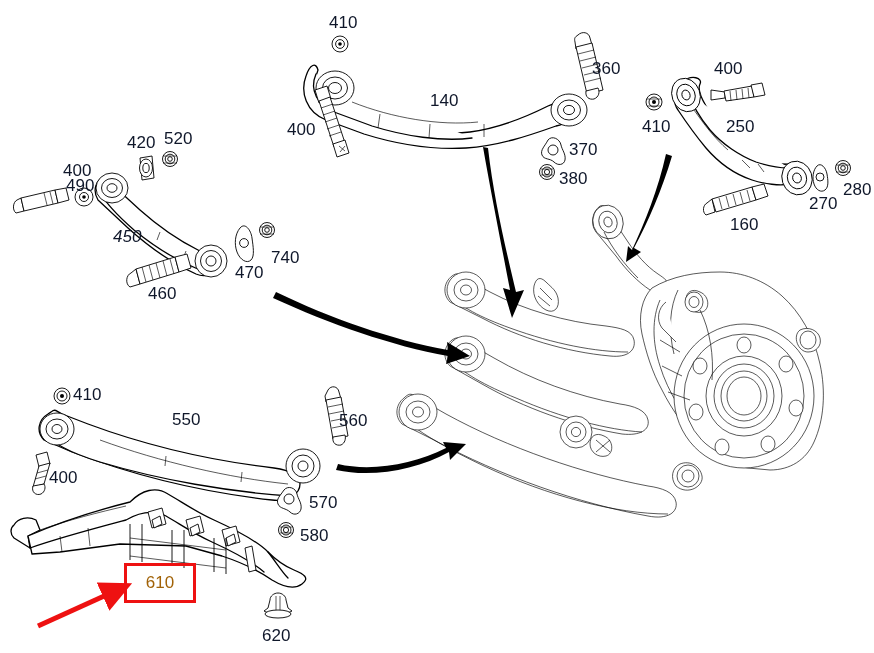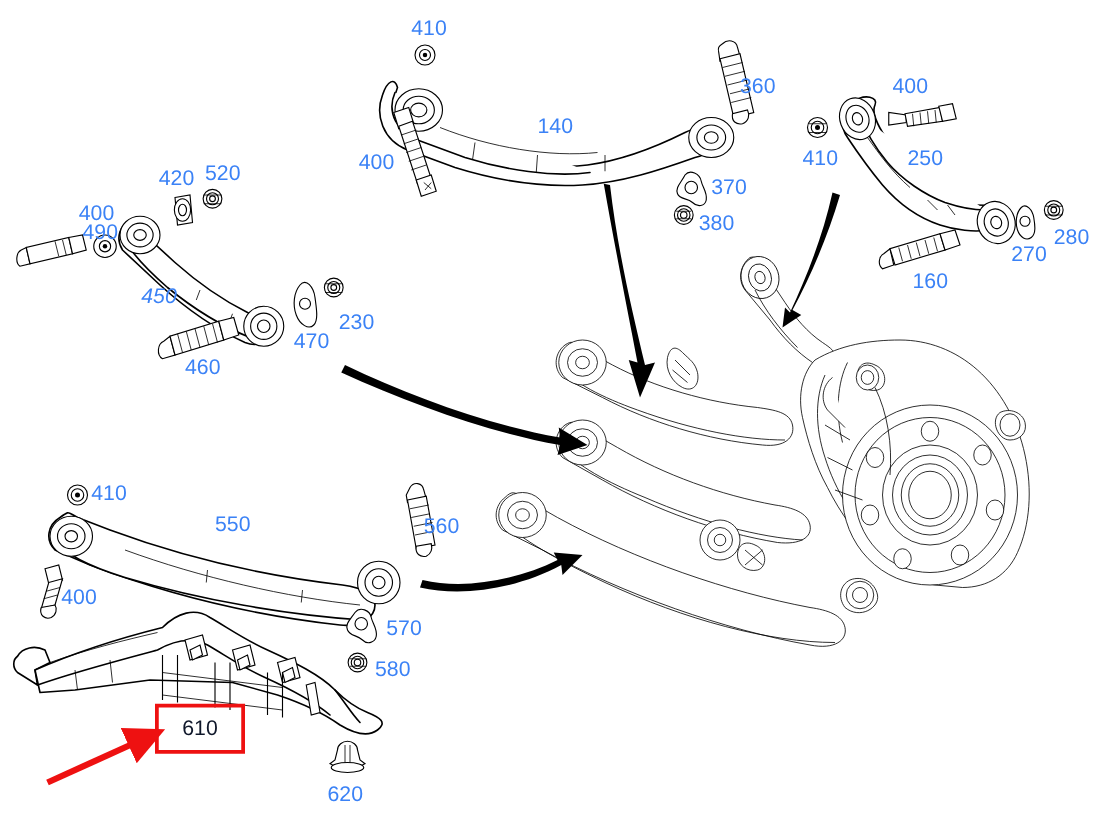--- a/index.html
+++ b/index.html
@@ -1,24 +1,24 @@
 <!DOCTYPE html>
 <html><head>
 <meta charset="utf-8">
 <style>
   html,body{margin:0;padding:0;background:#fff;}
   body{width:874px;height:653px;overflow:hidden;
        font-family:"Liberation Sans", sans-serif;background:#ffffff;}
   #stage{position:relative;width:874px;height:653px;background:#fff;}
   #stage svg{position:absolute;left:0;top:0;}
   .lbl{position:absolute;font-family:"Liberation Sans",sans-serif;
-       font-size:17px;color:#3b82f6;white-space:nowrap;line-height:1;}
+       font-size:17px;color:#0f172a;white-space:nowrap;line-height:1;}
   .hl-box{position:absolute;border:3px solid #ee1111;background:transparent;}
   .hl-inner{width:100%;height:100%;display:flex;align-items:center;
-            justify-content:center;font-size:17px;color:#0f172a;}
+            justify-content:center;font-size:17px;color:#a16207;}
 </style>
 </head>
 <body>
 
 <div id="stage">
 
 <svg width="874" height="653" viewBox="0 0 874 653">
   <defs>
     <style>
       .st{fill:none;stroke:#000;stroke-width:1.3;stroke-linejoin:round;stroke-linecap:round;}
@@ -395,21 +395,21 @@
 <div class="lbl" style="left:127px;top:134px;">420</div>
 <div class="lbl" style="left:164px;top:130px;">520</div>
 <div class="lbl" style="left:569px;top:141px;">370</div>
 <div class="lbl" style="left:63px;top:162px;">400</div>
 <div class="lbl" style="left:559px;top:170px;">380</div>
 <div class="lbl" style="left:22px;top:177px;margin-left:44px;">490</div>
 <div class="lbl" style="left:843px;top:181px;">280</div>
 <div class="lbl" style="left:809px;top:195px;">270</div>
 <div class="lbl" style="left:730px;top:216px;">160</div>
 <div class="lbl" style="left:113px;top:228px;font-style:italic;">450</div>
-<div class="lbl" style="left:271px;top:249px;">230</div>
+<div class="lbl" style="left:271px;top:249px;">740</div>
 <div class="lbl" style="left:235px;top:264px;">470</div>
 <div class="lbl" style="left:148px;top:285px;">460</div>
 <div class="lbl" style="left:73px;top:386px;">410</div>
 <div class="lbl" style="left:172px;top:411px;">550</div>
 <div class="lbl" style="left:339px;top:412px;">560</div>
 <div class="lbl" style="left:49px;top:469px;">400</div>
 <div class="lbl" style="left:309px;top:494px;">570</div>
 <div class="lbl" style="left:300px;top:527px;">580</div>
 <div class="lbl" style="left:262px;top:627px;">620</div>
 

